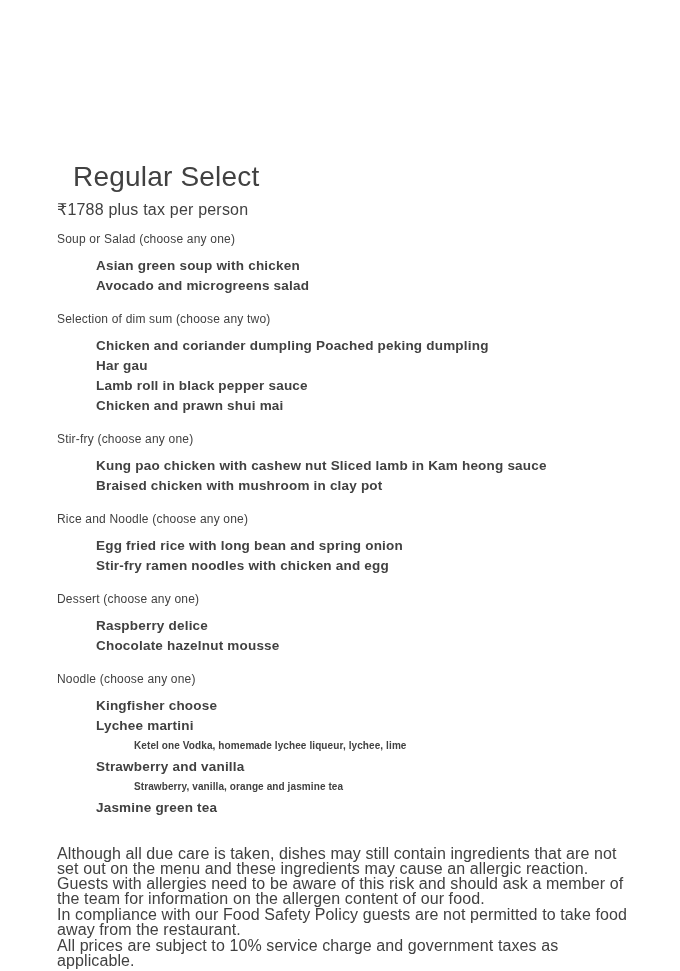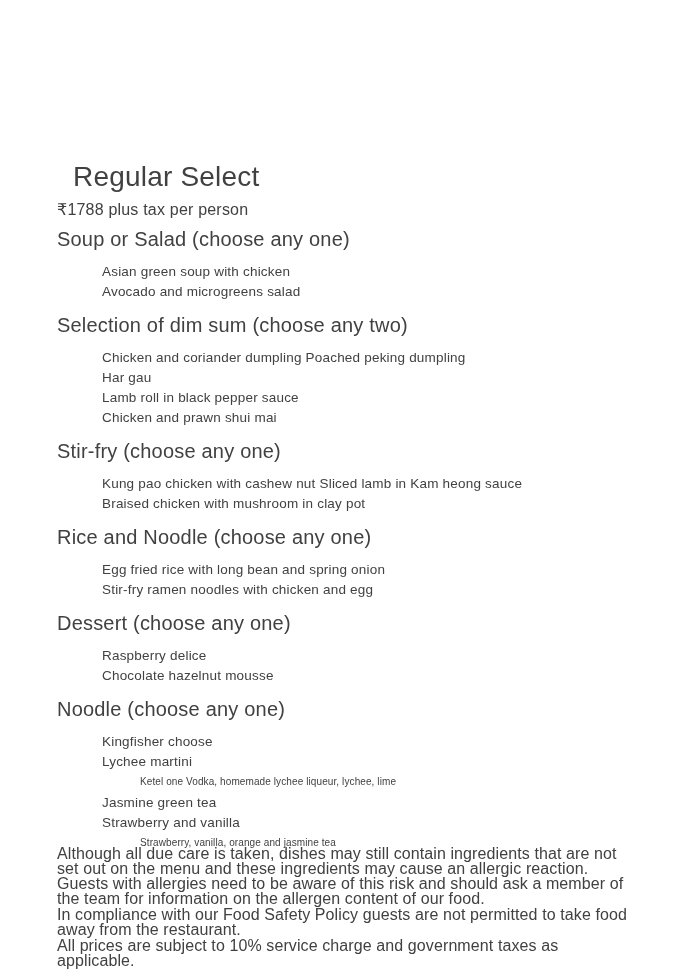--- a/index.html
+++ b/index.html
@@ -31,30 +31,31 @@
   .menu-subtitle {
     font-size: 16px;
     line-height: 12px;
     margin-top: 3px;
     letter-spacing: 0.2px;
   }
   .menu-section {
     margin-top: 14px;
   }
   .section-heading {
-    font-size: 20px;
+    font-size: 12px;
     font-weight: 400;
     line-height: 18px;
     margin: 0;
     letter-spacing: 0.2px;
   }
   .section-items {
-    margin: 14px;
+    margin: 8px;
     padding: 0 0 0 31px;
     list-style: none;
+    font-weight: bold;
   }
   .menu-item {
     font-size: 13.5px;
     line-height: 20px;
     letter-spacing: 0.2px;
   }
   .menu-item-description {
     font-size: 10px;
     line-height: 15px;
     margin-top: 2px;
@@ -148,25 +149,25 @@
         <h2 class="section-heading">Noodle (choose any one)</h2>
         <ul class="section-items">
           <li class="menu-item">
             <div>Kingfisher choose</div>
           </li>
           <li class="menu-item">
             <div>Lychee martini</div>
             <div class="menu-item-description">Ketel one Vodka, homemade lychee liqueur, lychee, lime</div>
           </li>
           <li class="menu-item">
-            <div>Jasmine green tea</div>
+            <div>Strawberry and vanilla</div>
+            <div class="menu-item-description">Strawberry, vanilla, orange and jasmine tea</div>
           </li>
           <li class="menu-item">
-            <div>Strawberry and vanilla</div>
-            <div class="menu-item-description">Strawberry, vanilla, orange and jasmine tea</div>
+            <div>Jasmine green tea</div>
           </li>
         </ul>
       </section>
     </div>
 </main>
 
 <footer class="footer">
   <p>Although all due care is taken, dishes may still contain ingredients that are not set out on the menu and these ingredients may cause an allergic reaction. Guests with allergies need to be aware of this risk and should ask a member of the team for information on the allergen content of our food.</p>
   <p>In compliance with our Food Safety Policy guests are not permitted to take food away from the restaurant.</p>
   <p>All prices are subject to 10% service charge and government taxes as applicable.</p>

